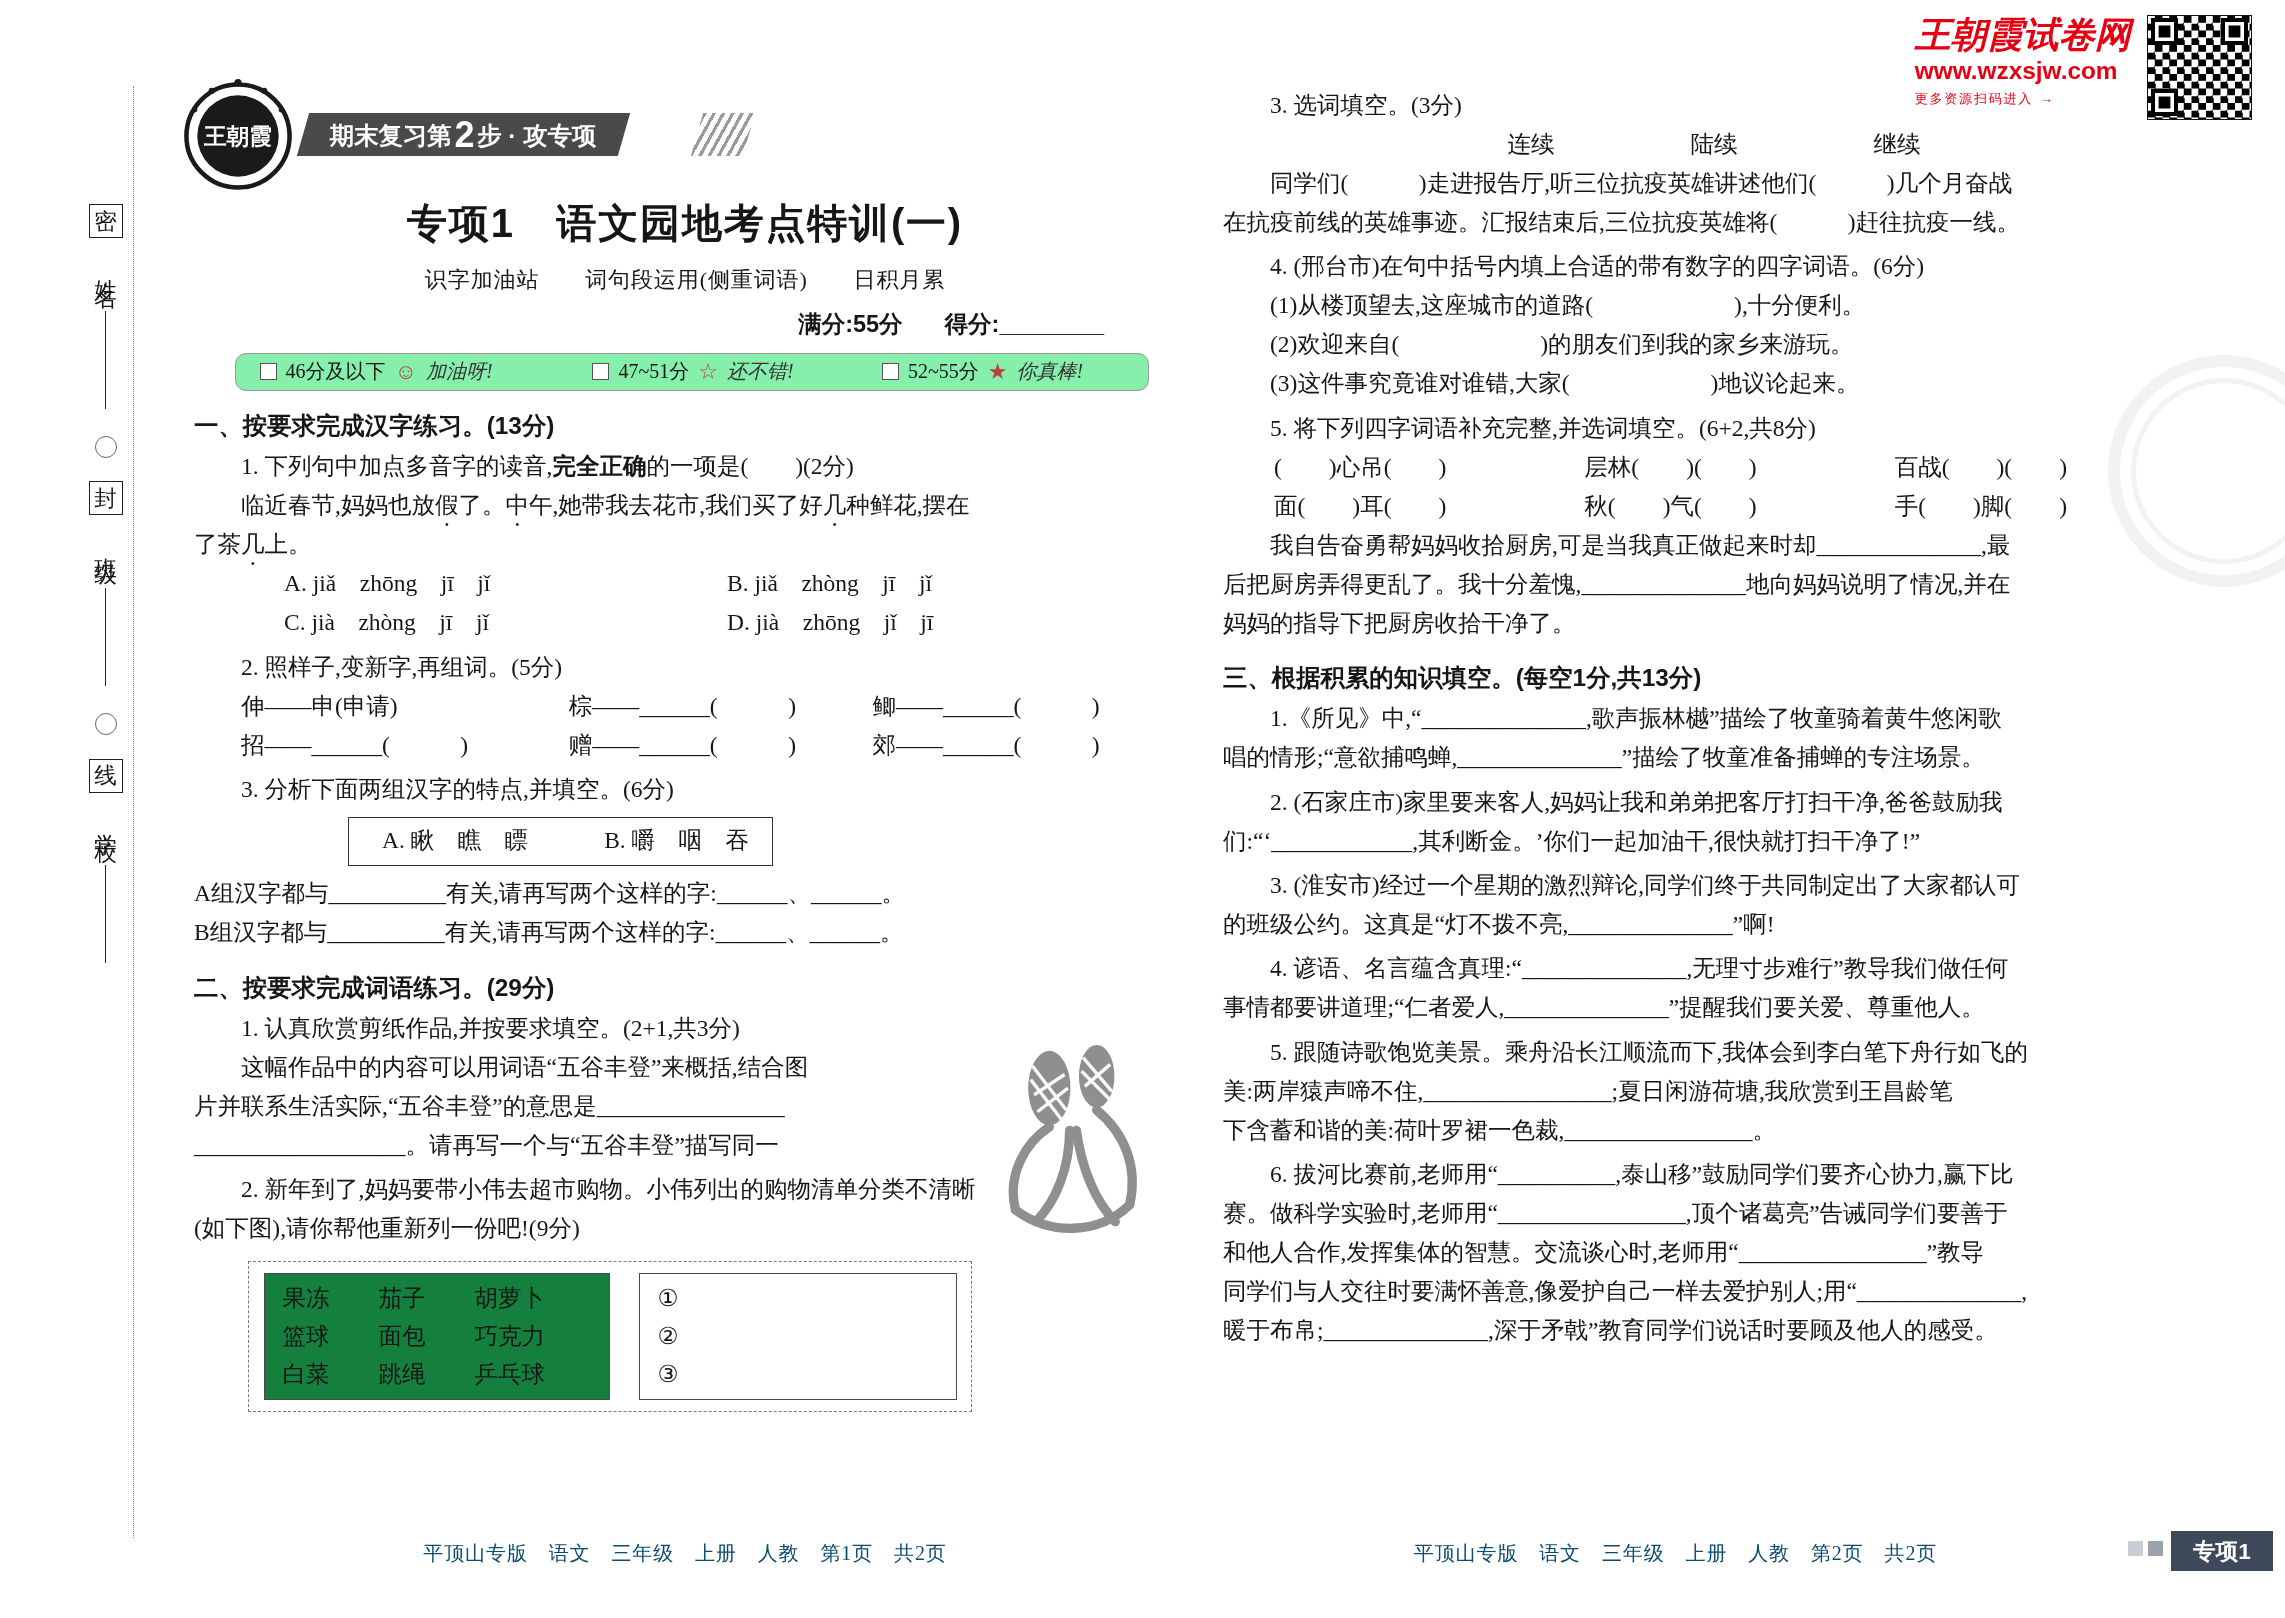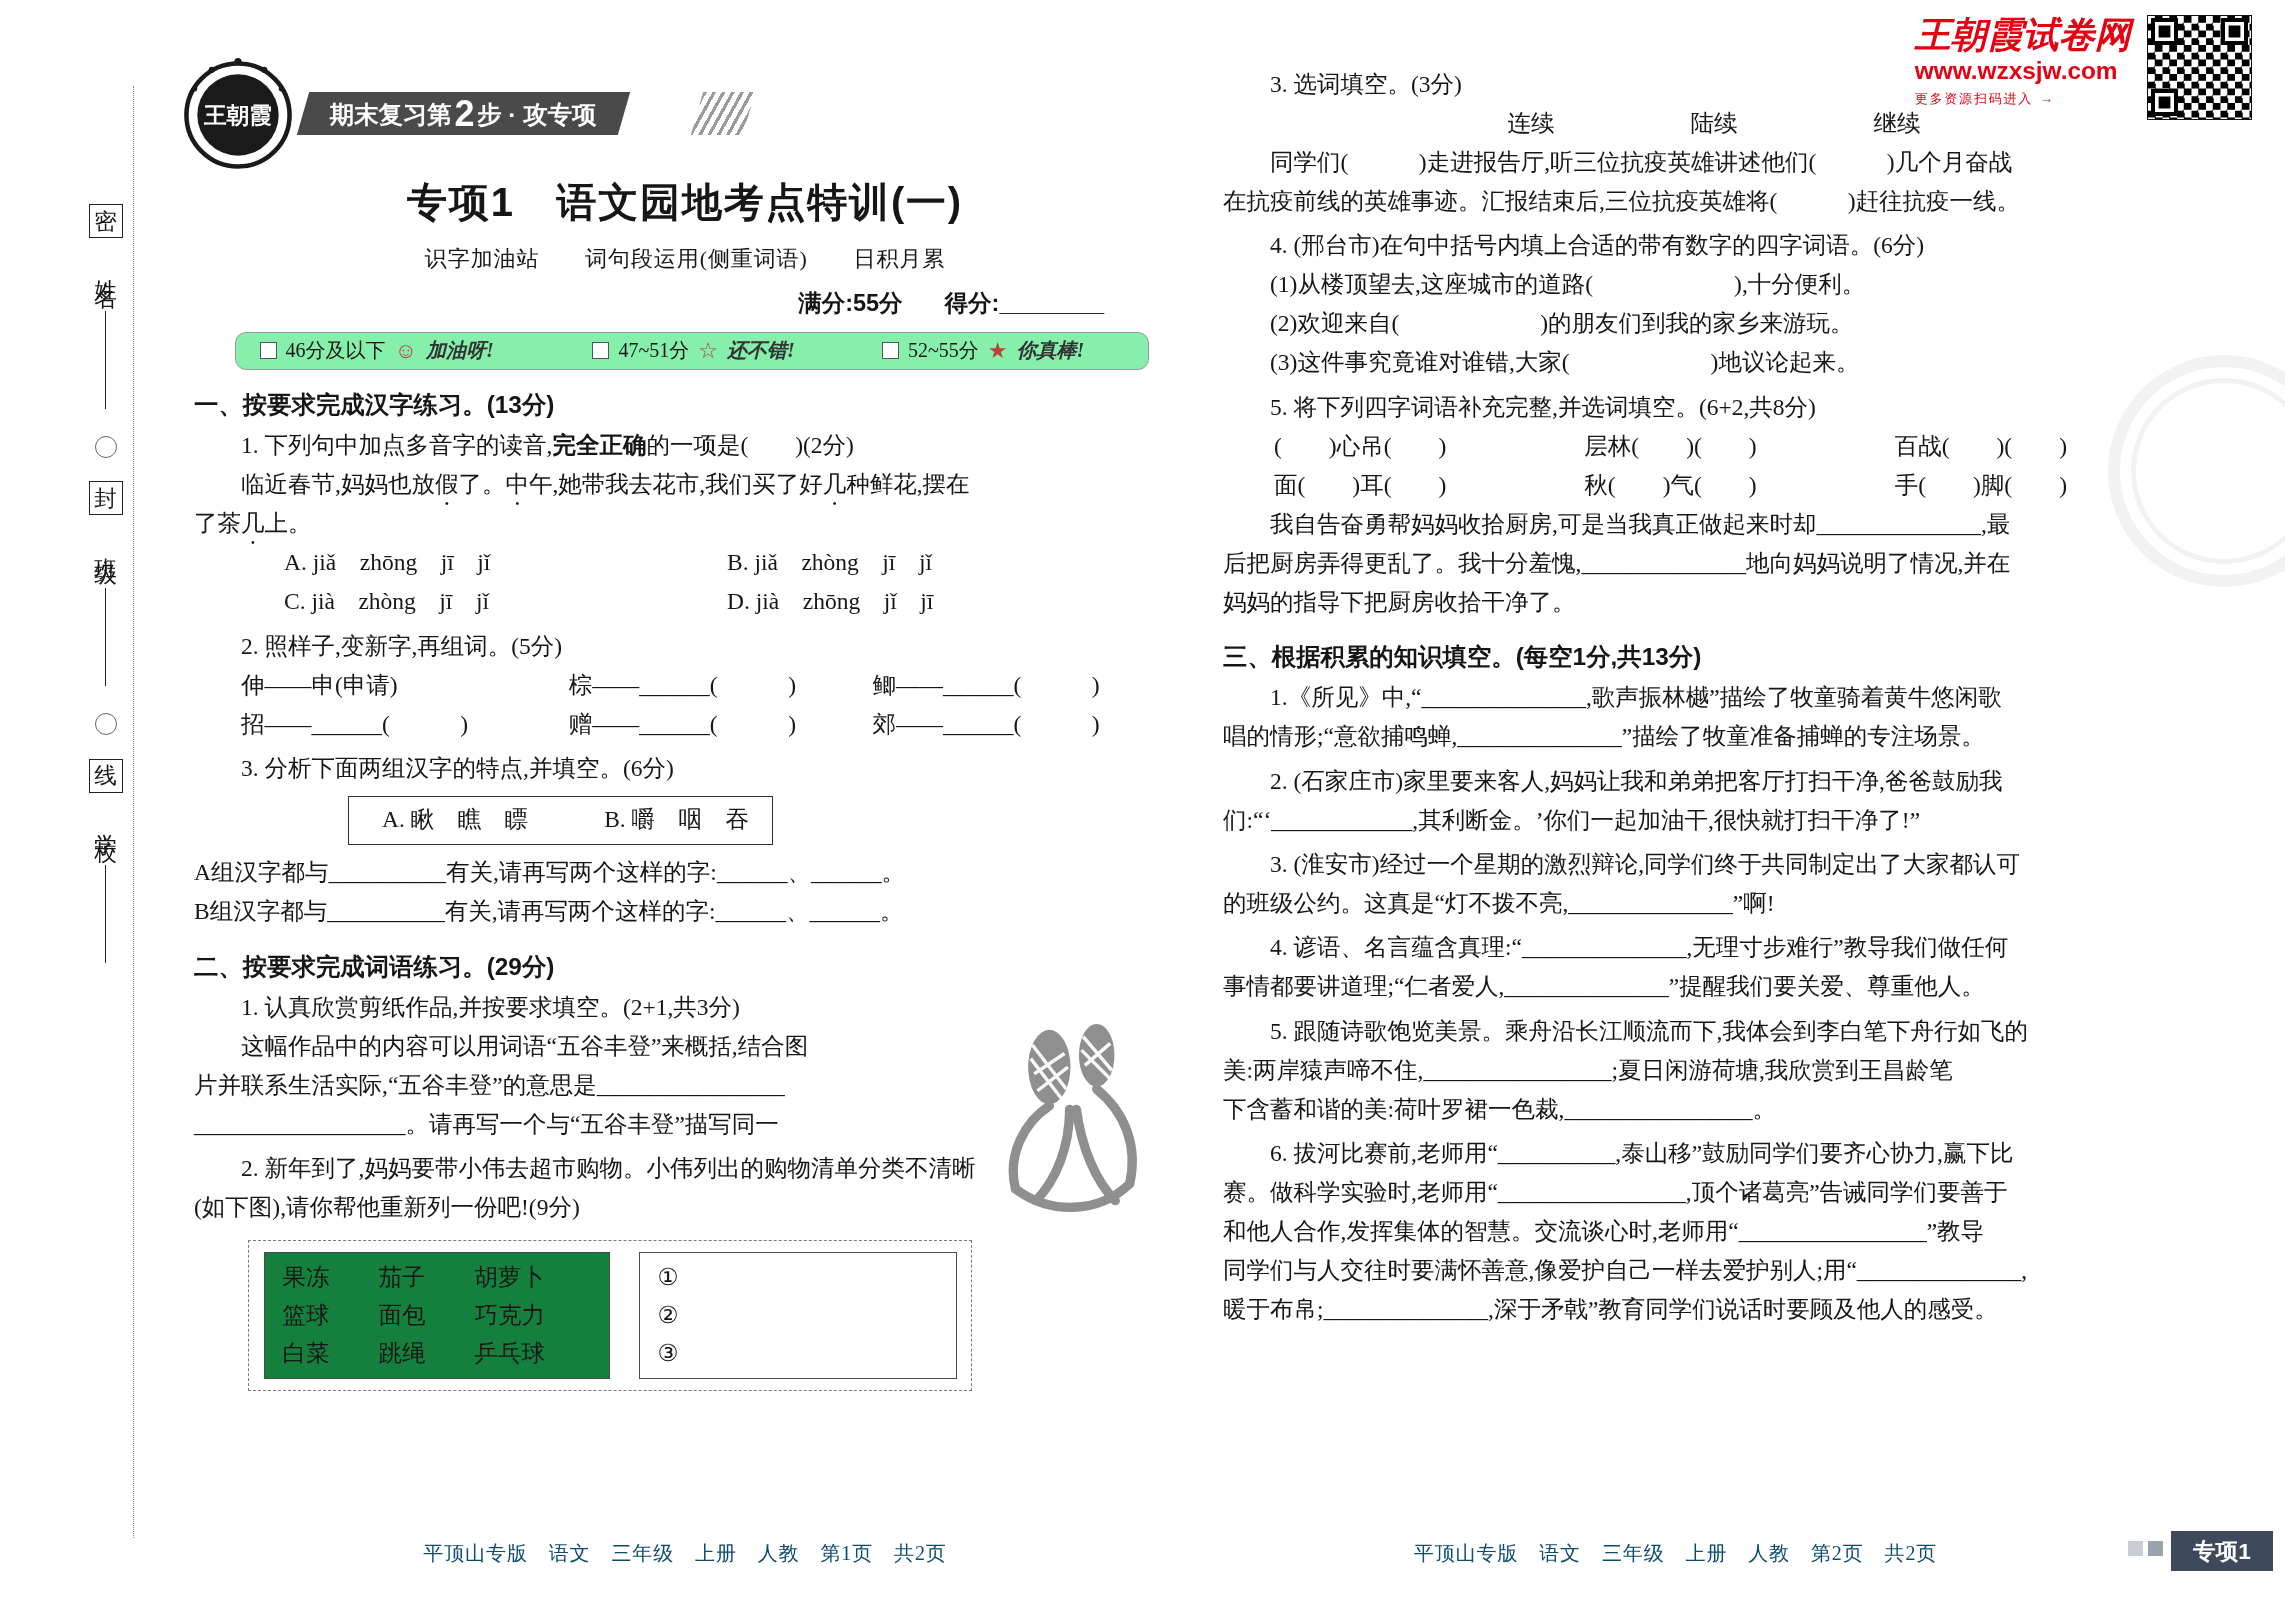--- a/index.html
+++ b/index.html
@@ -24,21 +24,21 @@
              border-right:1.8px dotted #8a8a8a; display:flex; flex-direction:column; align-items:center; z-index:4; }
   .seal-box { width:34px; height:34px; border:1.8px solid #222; display:flex; align-items:center; justify-content:center;
               font-size:22.6px; background:#fff; }
   .vfield { display:flex; flex-direction:column; align-items:center; }
   .vlabel { writing-mode:vertical-rl; text-orientation:upright; font-size:22.6px; letter-spacing:6.3px; }
   .vline  { width:1.8px; height:98px; background:#222; margin-top:5.4px; }
   .ring { width:22px; height:22px; border:1.8px solid #666; border-radius:50%; background:#fff; }
   .mt130{margin-top:118px;} .mt26{margin-top:23.5px;} .mt30{margin-top:27px;}
 
   
-  .col { position:absolute; width:982px; font-size:23.5px; z-index:3; }
+  .col { position:absolute; width:982px; font-size:23.5px; z-index:3;margin-top:21px; }
   .col-left  { left:194px; top:72px; }
   .col-right { left:1223px; top:65px; }
   .line { white-space:nowrap; height:39px; line-height:39px; }
   .ind  { padding-left:47px; }
   .qgap { margin-top:5.4px; }
   .sec-heading { font-family:"Liberation Sans","DejaVu Sans",sans-serif; font-weight:bold; font-size:24.4px;
                  height:42px; line-height:42px; margin-top:14.5px; white-space:nowrap; }
   b { font-weight:bold; }
   .emdot { text-emphasis:filled dot; -webkit-text-emphasis:filled dot;
            text-emphasis-position:under right; -webkit-text-emphasis-position:under right; }
@@ -57,21 +57,21 @@
            font-size:40px; letter-spacing:1.8px; margin-top:1.8px; }
   .subtitle { text-align:center; font-size:22px; margin-top:14.5px; letter-spacing:0.9px; }
   .score-line { text-align:right; padding-right:72px; margin-top:12.7px;
                 font-family:"Liberation Sans","DejaVu Sans",sans-serif; font-weight:bold; font-size:23.5px; }
   .score-line .gap { display:inline-block; width:42px; }
   .bands { margin:12.7px 27px 0 41px; height:38px; border:1.8px solid #9a9a9a; border-radius:11px; background:#86efac;
            display:grid; grid-template-columns:1.15fr 1fr 1fr; align-items:center; }
   .band-cell { display:flex; align-items:center; gap:9px; padding-left:23.5px; font-size:20px; white-space:nowrap; }
   .cbx { width:17px; height:17px; border:1.8px solid #555; background:#fff; flex:0 0 auto; }
   .band-icon { color:#b8433a; font-size:22px; }
-  .band-remark { font-weight:bold; font-style:italic; font-size:20px; color:#333; }
+  .band-remark { font-weight:normal; font-style:italic; font-size:20px; color:#333; }
 
   
   .opts { display:grid; grid-template-columns:443px auto; padding-left:90px; height:39px; line-height:39px; white-space:nowrap; }
   .grid3 { display:grid; grid-template-columns:1.08fr 1fr 1fr; padding-left:47px; height:39px; line-height:39px; white-space:nowrap; }
   .grid3r { display:grid; grid-template-columns:1fr 1fr 1fr; padding-left:51px; height:39px; line-height:39px; white-space:nowrap; }
   .char-box { width:425px; margin:8.1px 0 8.1px 154px; border:1.8px solid #333; height:49px; line-height:45px;
               display:flex; justify-content:center; gap:76px; background:#fff;padding-left:10px; }
   .word-row { display:flex; justify-content:center; gap:136px; height:39px; line-height:39px; }
   .papercut-wrap { position:relative; }
   .corn { position:absolute; right:16.3px; top:-9px; width:174px; height:203px; }

